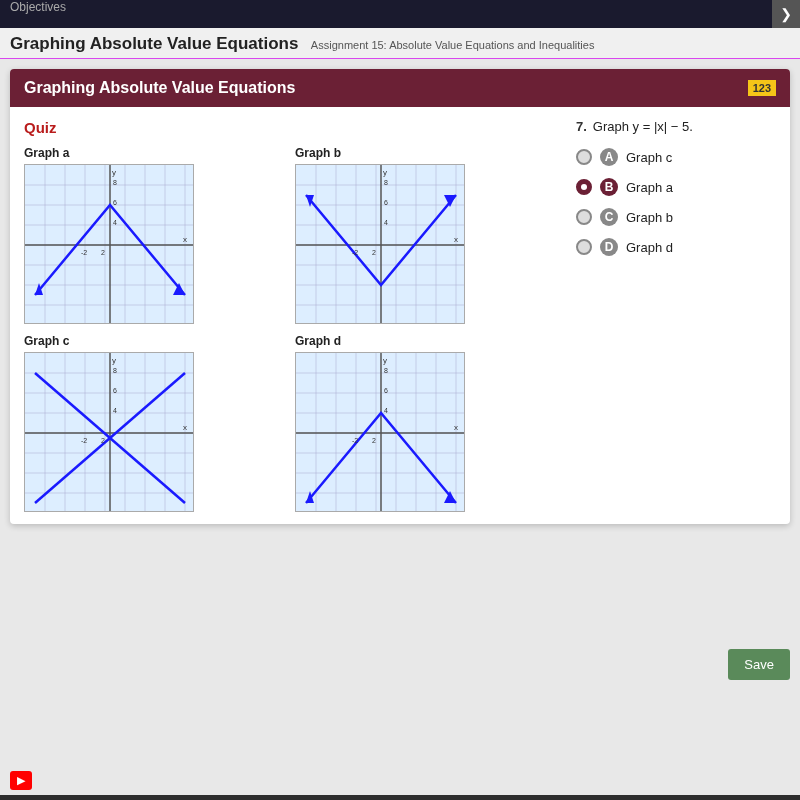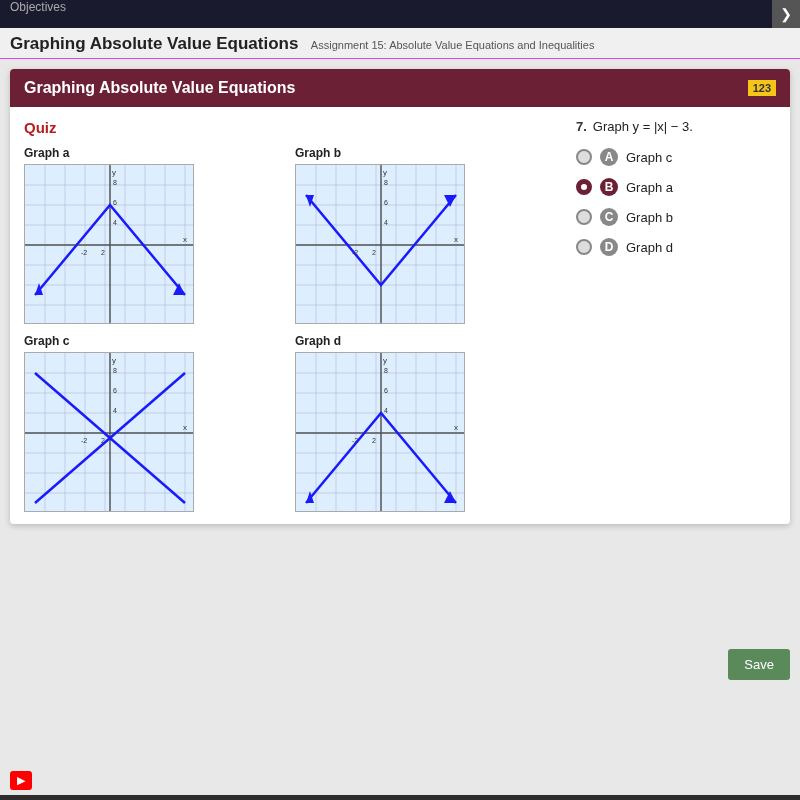--- a/index.html
+++ b/index.html
@@ -420,21 +420,21 @@
               </svg>
             </div>
           </div>
 
         </div>
       </div>
 
       <div class="right-section">
         <div class="question-row">
           <span class="question-number">7.</span>
-          <span class="question-text">Graph y = |x| − 3.</span>
+          <span class="question-text">Graph y = |x| − 5.</span>
         </div>
 
         <div class="option-row">
           <div class="option-radio"></div>
           <div class="option-letter">A</div>
           <span class="option-text">Graph c</span>
         </div>
 
         <div class="option-row">
           <div class="option-radio selected"></div>

